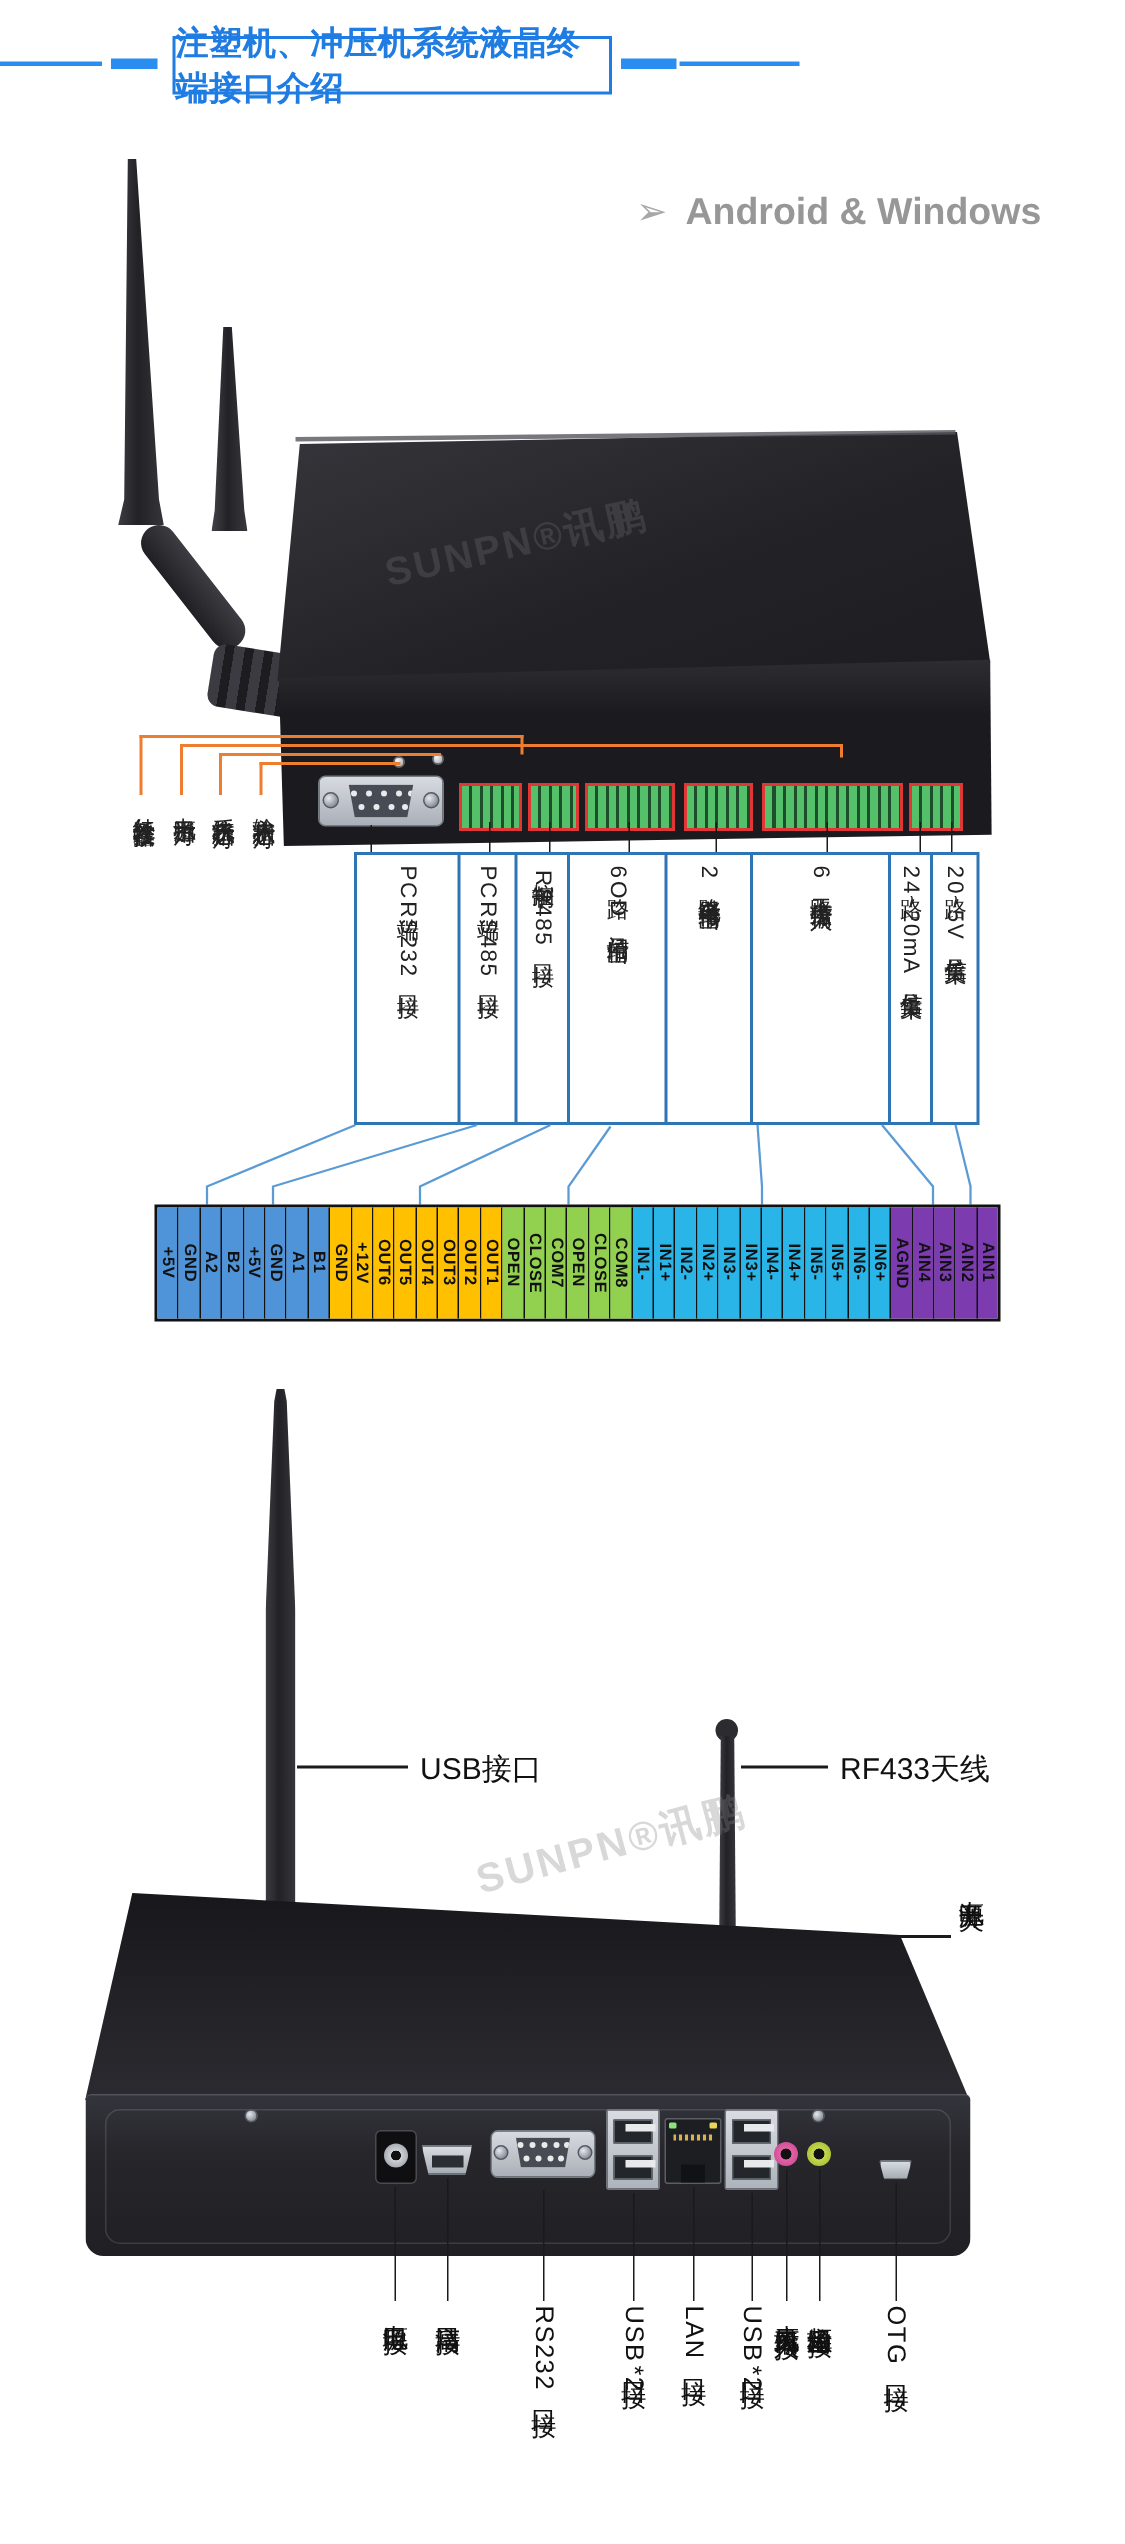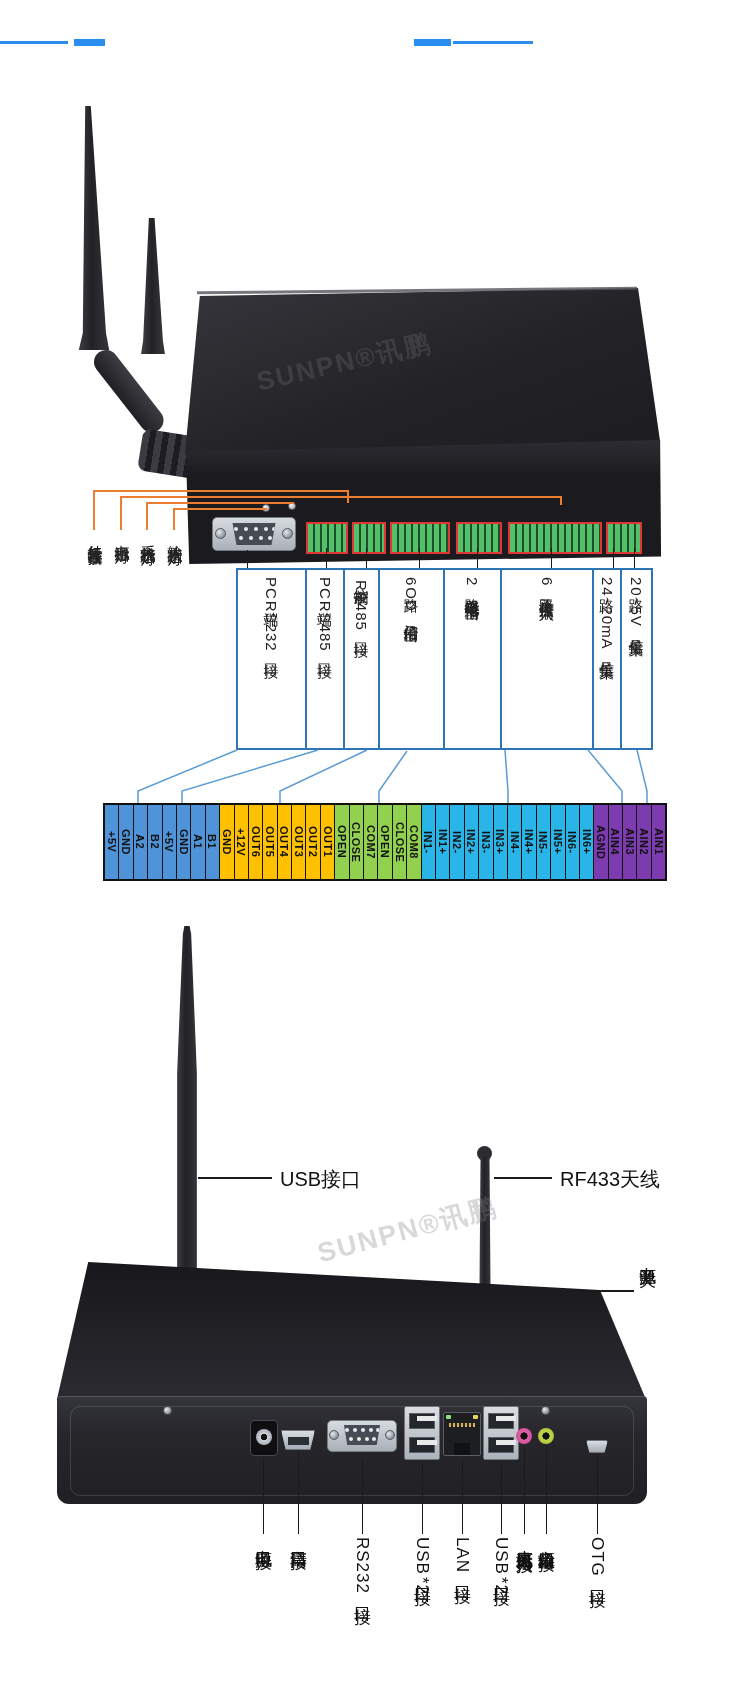--- a/index.html
+++ b/index.html
@@ -48,23 +48,29 @@
 
   .watermark { font-weight:bold; letter-spacing:2px; white-space:nowrap; }
 </style>
 </head>
 <body>
 
 <div id="page">
 
   <div class="abs hline" style="left:0;top:41;left:0px;top:41px;width:68px;height:3px;"></div>
   <div class="abs hline" style="left:74px;top:39px;width:31px;height:7px;"></div>
+  <div class="abs title-box" style="left:115px;top:24px;width:293px;height:39px;">
+    <span>注塑机、冲压机系统液晶终端接口介绍</span>
+  </div>
   <div class="abs hline" style="left:414px;top:39px;width:37px;height:7px;"></div>
   <div class="abs hline" style="left:453px;top:41px;width:80px;height:3px;"></div>
 
+  <div class="abs android-note" style="left:424px;top:126px;">
+    <span class="arrow">➢</span><span>Android &amp; Windows</span>
+  </div>
 
   <div class="abs" style="left:74px;top:106px;width:40px;height:244px;background:linear-gradient(90deg,#45454c,#222226 45%,#3a3a40);clip-path:polygon(28% 0%,42% 0%,80% 93%,88% 100%,12% 100%,22% 93%);border-radius:6px;"></div>
   <div class="abs" style="left:140px;top:218px;width:26px;height:136px;background:linear-gradient(90deg,#45454c,#222226 45%,#3a3a40);clip-path:polygon(34% 0%,56% 0%,88% 90%,96% 100%,4% 100%,12% 90%);"></div>
   <div class="abs" style="left:94px;top:350px;width:98px;height:24px;background:linear-gradient(#3c3c42,#202024);border-radius:12px;transform:rotate(52deg);transform-origin:12px 12px;"></div>
   <div class="abs" style="left:140px;top:434px;width:74px;height:42px;border-radius:8px;transform:rotate(9deg);background:repeating-linear-gradient(90deg,#3b3b41 0 7px,#1d1d21 7px 13px);"></div>
 
   <div class="abs" style="left:183px;top:286px;width:482px;height:172px;background:linear-gradient(160deg,#35353b,#232327 55%,#1d1d21);clip-path:polygon(3.5% 5.8%,94.4% 1.2%,99% 90.7%,0.4% 97.7%);"></div>
   <div class="abs" style="left:197px;top:289px;width:440px;height:3px;background:#55555e;transform:rotate(-0.6deg);opacity:.8;"></div>
   <div class="abs" style="left:183px;top:438px;width:480px;height:126px;background:linear-gradient(#2d2d33,#1b1b1f 30%);clip-path:polygon(0.6% 11%,99.4% 1.5%,99.6% 94%,1.3% 100%);"></div>
   <div class="abs watermark" style="left:255px;top:345px;font-size:26px;color:rgba(255,255,255,0.10);transform:rotate(-13deg);">SUNPN®讯鹏</div>

